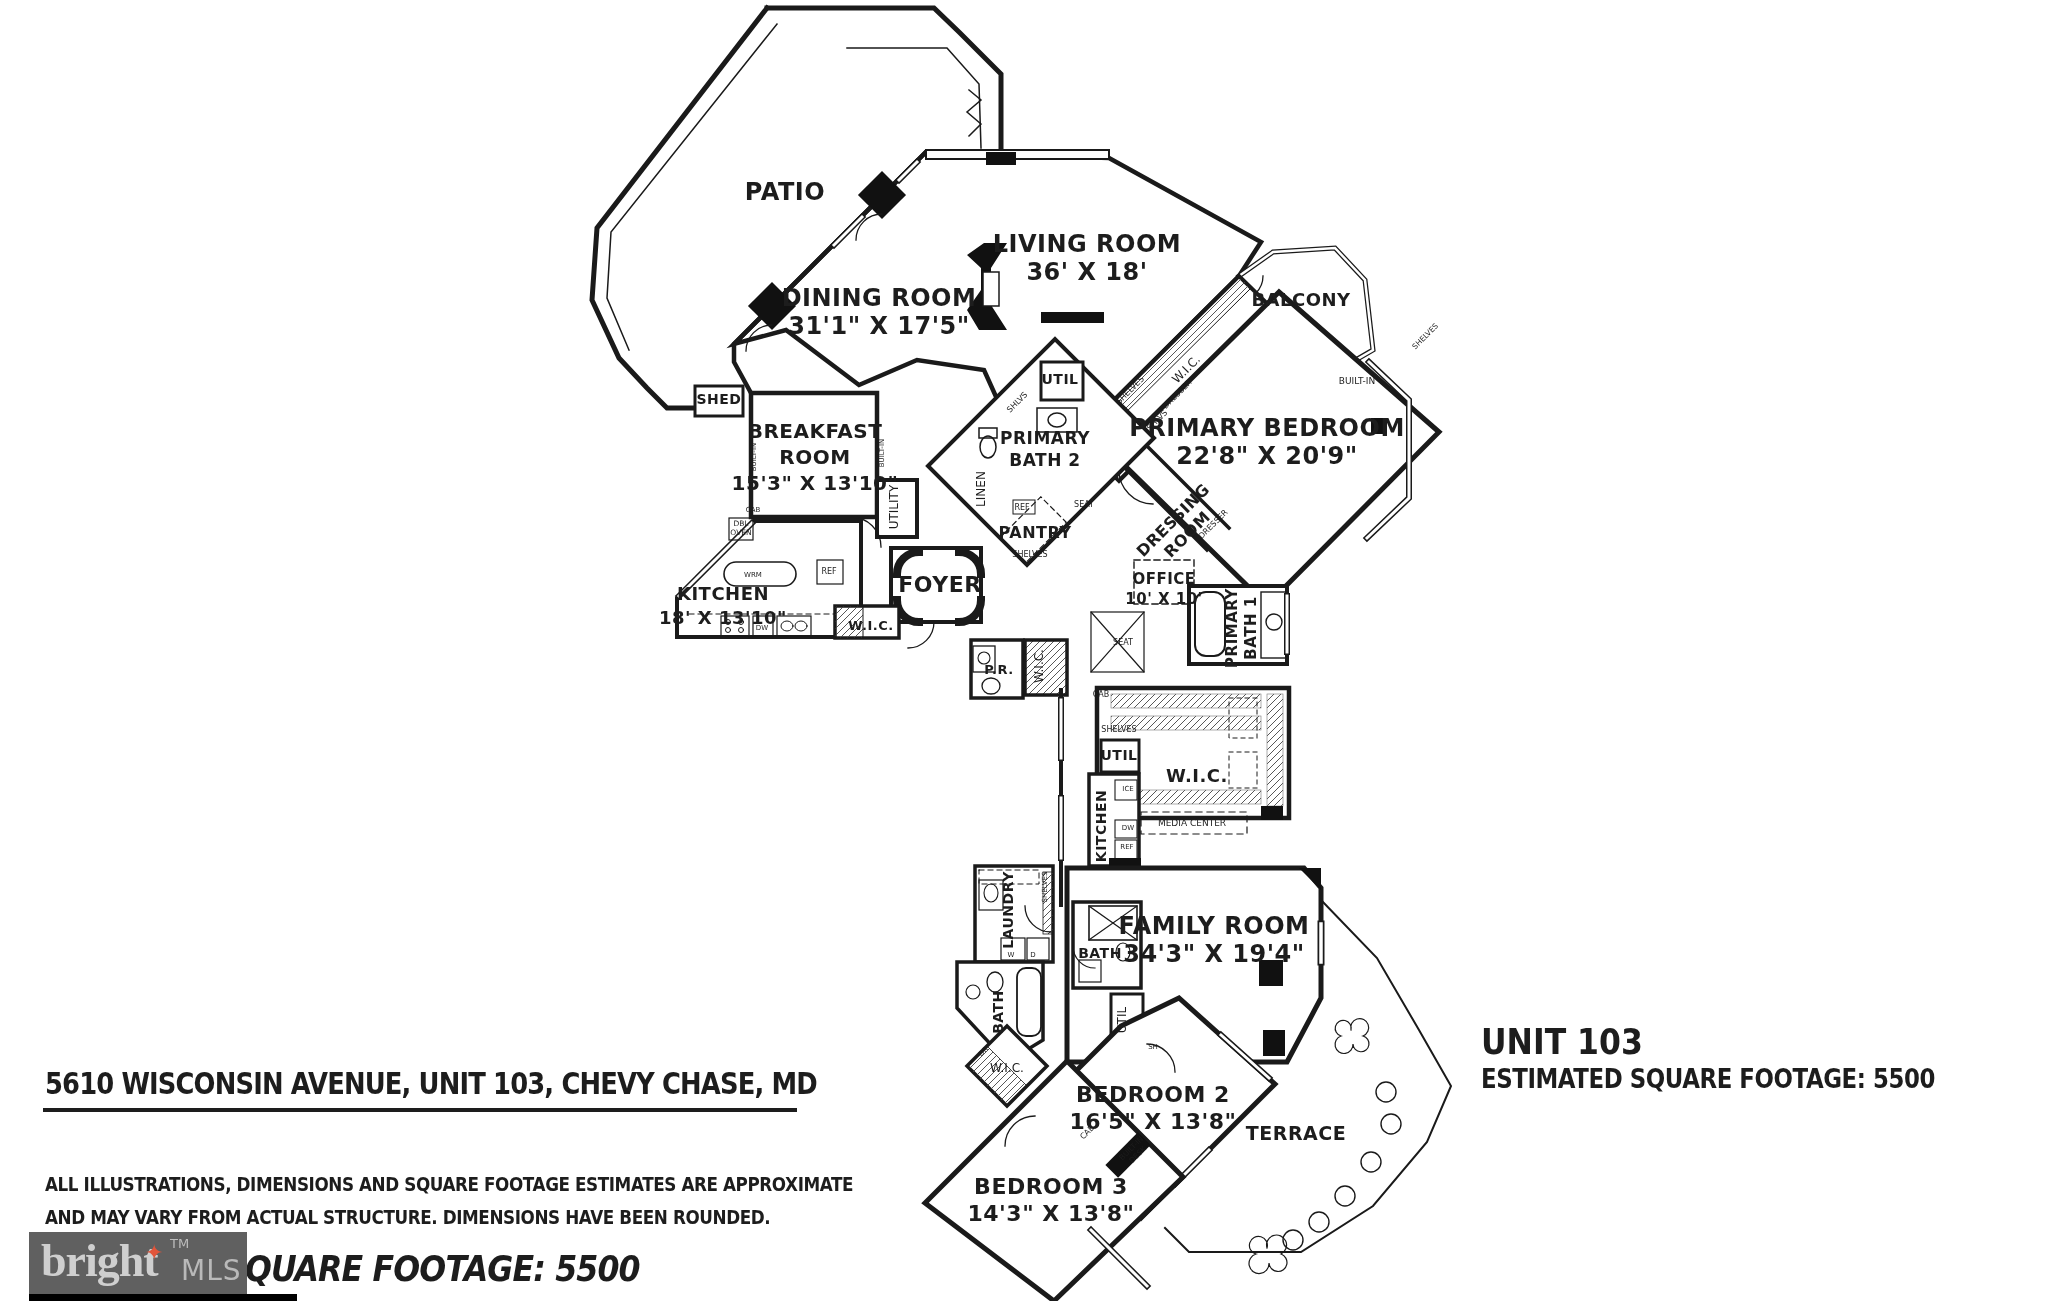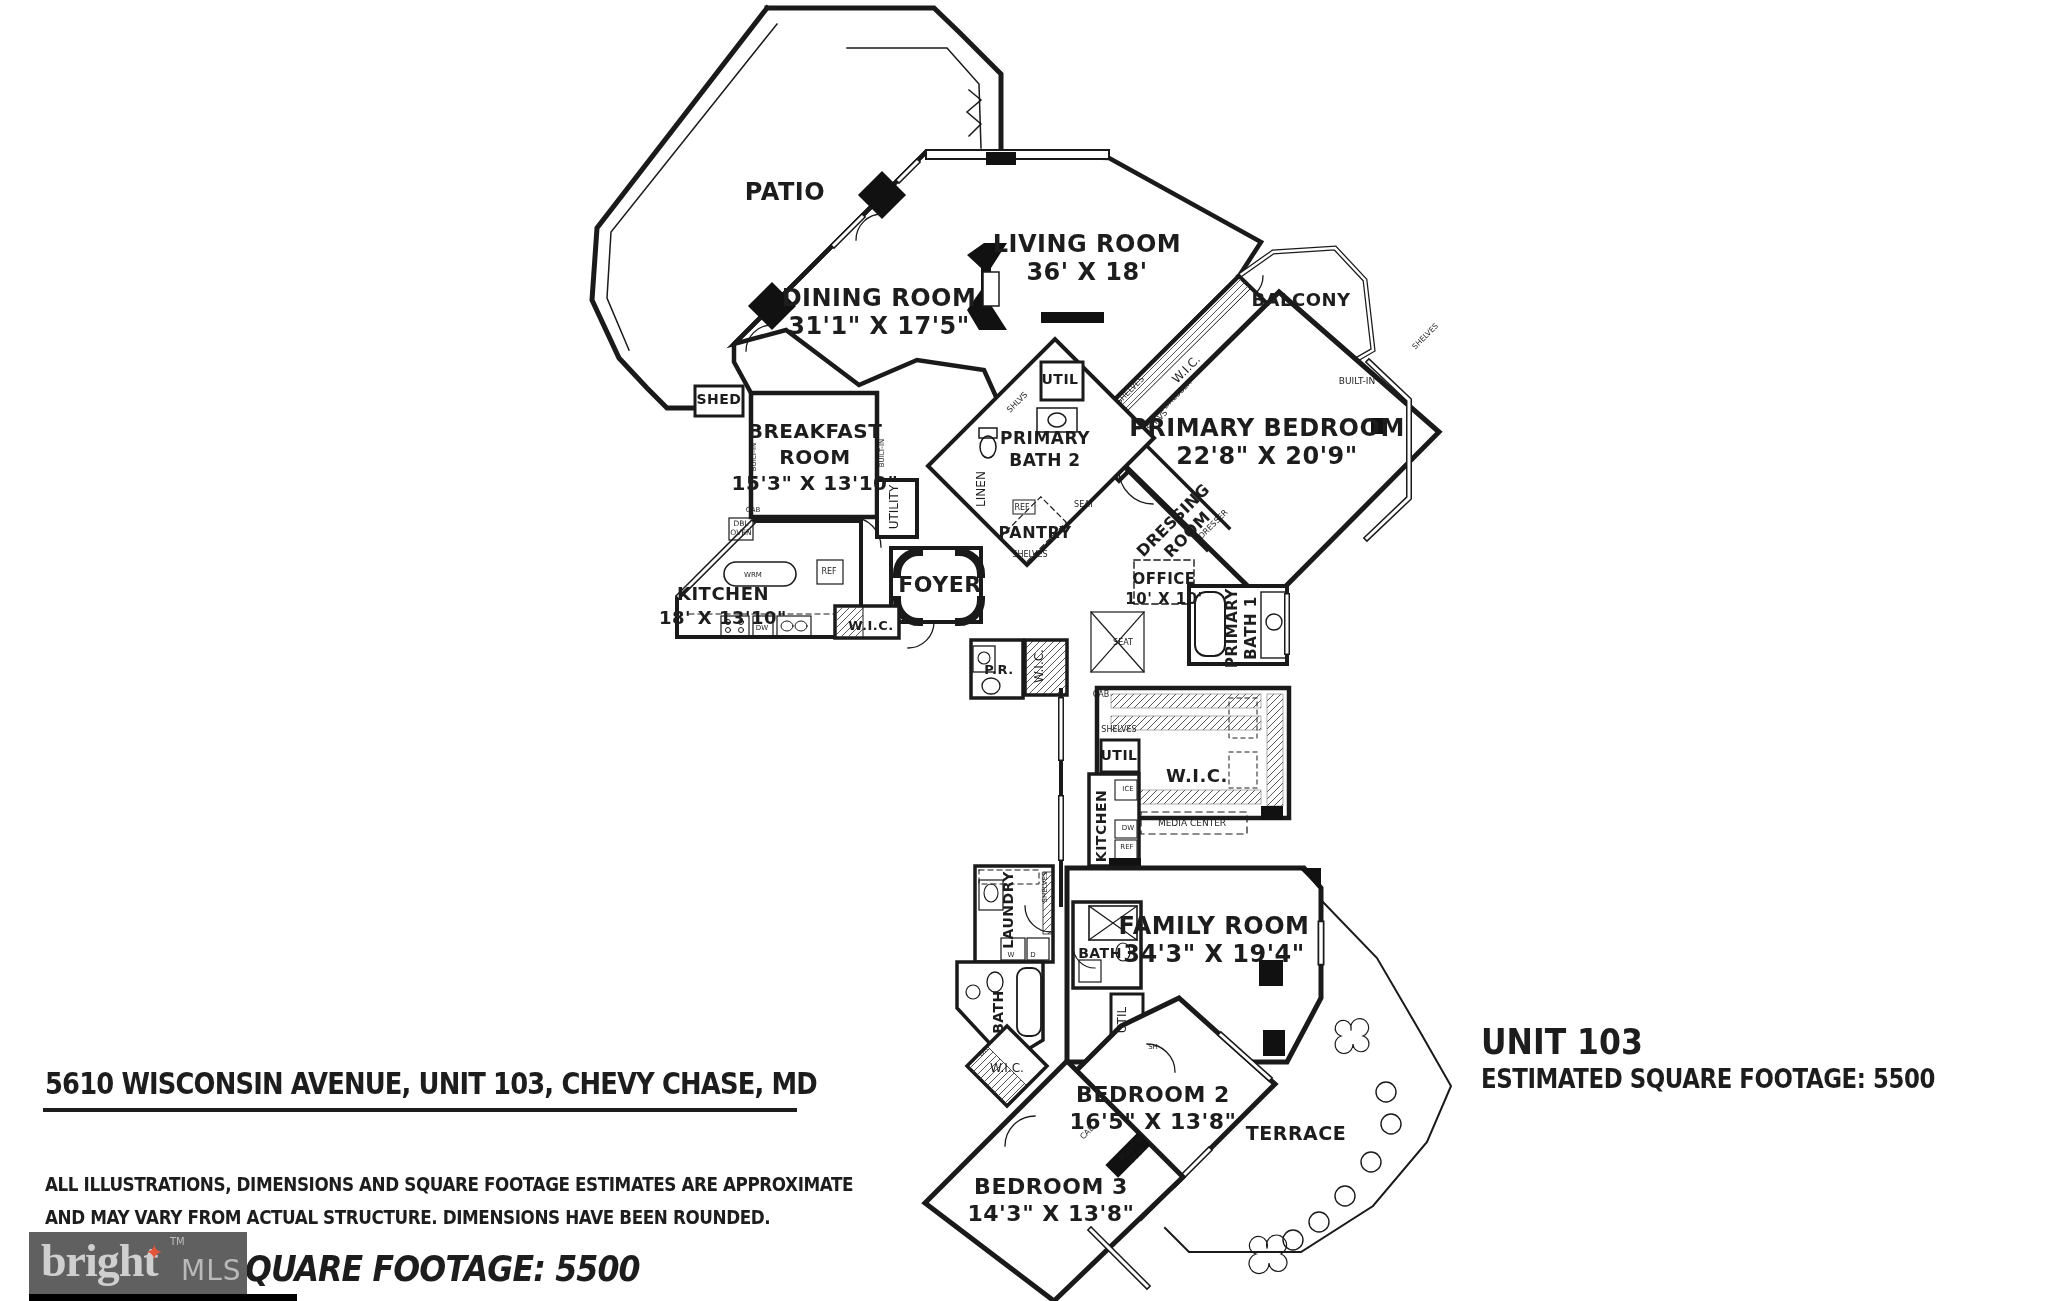--- a/index.html
+++ b/index.html
@@ -13,21 +13,21 @@
   #address-underline{position:absolute;left:14px;top:1108px;width:754px;height:4px;background:#1d1d1d;}
   #disc1{left:16px;top:1172px;font-size:20px;letter-spacing:-.5px;transform:scaleX(.84);}
   #disc2{left:16px;top:1205px;font-size:20px;letter-spacing:-.5px;transform:scaleX(.84);}
   #footage{left:216px;top:1248px;font-size:36px;font-style:italic;letter-spacing:-1px;transform:scaleX(.88);}
   #unit-line1{left:1452px;top:1022px;font-size:35px;transform:scaleX(.9);}
   #unit-line2{left:1452px;top:1064px;font-size:26px;letter-spacing:-.5px;transform:scaleX(.88);}
   #logo-box{position:absolute;left:0;top:1232px;width:218px;height:62px;background:#606060;}
   #logo-brand{position:absolute;left:12px;top:2px;font-family:"Liberation Serif","DejaVu Serif",serif;
               font-weight:700;font-size:46px;color:#cfcfcf;letter-spacing:-1px;}
   #logo-star{position:absolute;left:116px;top:8px;font-size:22px;color:#e2553b;}
-  #logo-tm{position:absolute;left:141px;top:4px;font-size:10px;color:#bdbdbd;}
+  #logo-tm{position:absolute;left:141px;top:4px;font-size:13px;color:#bdbdbd;}
   #logo-mls{position:absolute;left:152px;top:22px;font-size:28px;color:#b9b9b9;letter-spacing:1px;}
   #logo-bar{position:absolute;left:0;top:1294px;width:268px;height:7px;background:#000;}
 </style>
 </head>
 <body>
 
 <div class="stage">
 
   <svg viewBox="0 0 2048 1301" width="2048" height="1301">
     <defs>

